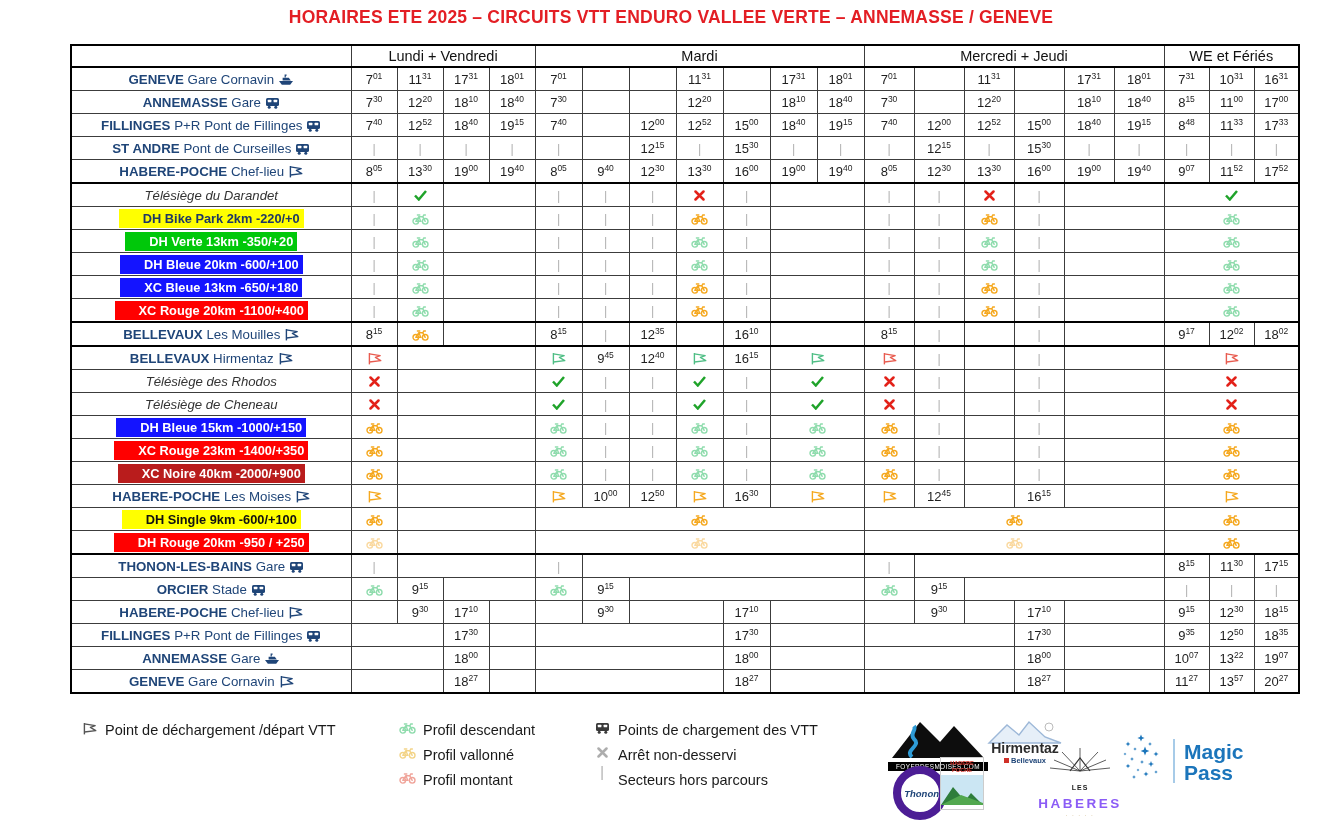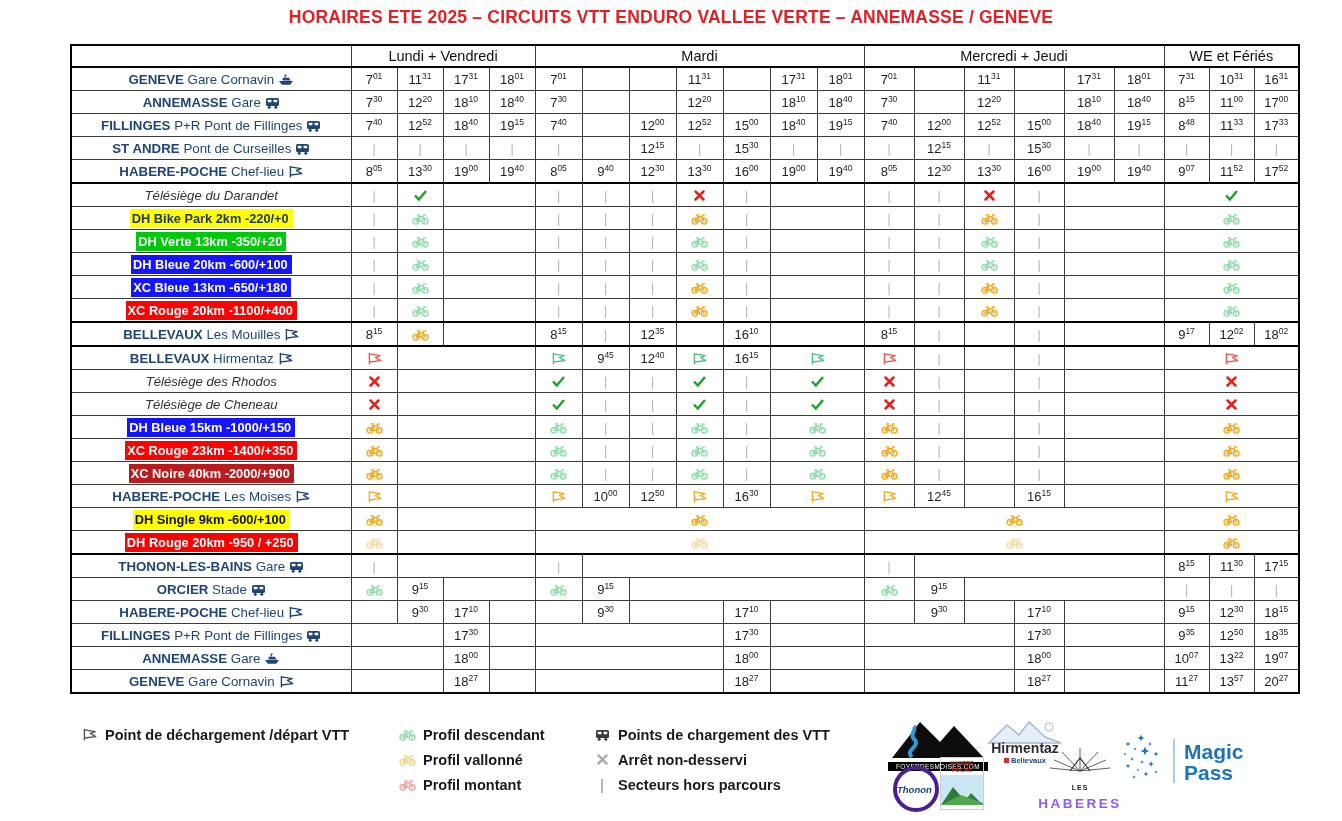--- a/index.html
+++ b/index.html
@@ -14,38 +14,38 @@
   table.tt th{height:20px;font-weight:400;font-size:14.5px;color:#111;
          border-bottom:2.4px solid #000;}
   td.ss,th.ss{border-left:2.6px solid #000;}
   tr.thick td{border-bottom:2.4px solid #000;}
   td.lbl{text-align:left;padding:0 5px 0 6px;font-size:13.3px;}
   .st-b{font-weight:bold;color:#1F4578;}
   .st-r{color:#1F4578;}
   td.lift{text-align:right;padding-right:6px;font-style:italic;color:#333;font-size:13.2px;}
   td.trail{text-align:right;padding:0 0 0 0;}
   .chip{display:inline-block;font-weight:bold;font-size:12.8px;line-height:17px;
-        padding:1px 4px 1px 2px;vertical-align:middle;}
+        padding:1px 4px 1px 24px;vertical-align:middle;}
   .tm{font-size:13px;color:#1e1e1e;}
   .tm sup{font-size:8.5px;vertical-align:super;letter-spacing:0;}
   .pipe{color:#b3b3b3;font-size:12.5px;}
   .ic{display:inline-block;line-height:0;vertical-align:middle;}
   td.ic-left{text-align:left;padding-left:11px;}
   .lbl .ic{margin-left:4px;}
   
   .legend-col{position:absolute;}
-  .legend-item{height:25px;display:flex;align-items:center;font-size:14.5px;color:#1a1a1a;font-weight:bold;}
+  .legend-item{height:25px;display:flex;font-size:14.5px;color:#1a1a1a;}
   .legend-item .ic{margin-right:7px;width:18px;text-align:center;}
   .legend-item .pipe{font-size:14px;}
   
   .logo{position:absolute;}
   .foyer-cap{width:100px;background:#000;color:#fff;font-size:6.4px;text-align:center;
              padding:1px 0;letter-spacing:.4px;}
-  .thonon-circle{width:38px;height:38px;border-radius:50%;border:4px solid #4c1d95;
-             display:flex;align-items:center;justify-content:flex-start;}
+  .thonon-circle{width:38px;height:38px;border-radius:50%;border:8px solid #4c1d95;
+             display:flex;align-items:center;justify-content:flex-end;}
   .thonon-txt{font-style:italic;font-weight:bold;font-size:9.5px;color:#1F4578;}
   .hp-box{width:42px;border:1px solid #ccc;}
   .hp-txt{color:#D03028;font-weight:bold;font-size:5.6px;text-align:center;line-height:6.5px;
           padding:2px 0;}
   .hirm-txt{font-weight:bold;font-size:14px;color:#2b2b2b;margin-top:-8px;}
   .hirm-sub{font-size:7.5px;color:#1F4578;font-weight:bold;display:flex;align-items:center;justify-content:center;}
   .hirm-sub .sq{width:5px;height:5px;background:#D03028;display:inline-block;margin-right:2px;}
   .hab-les{font-size:7px;font-weight:bold;color:#222;letter-spacing:1px;}
   .hab-main{font-size:13.5px;font-weight:bold;color:#8b5cf6;letter-spacing:2.5px;}
   .hab-sub{font-size:5.5px;color:#b08d3f;letter-spacing:1.5px;text-align:center;}

